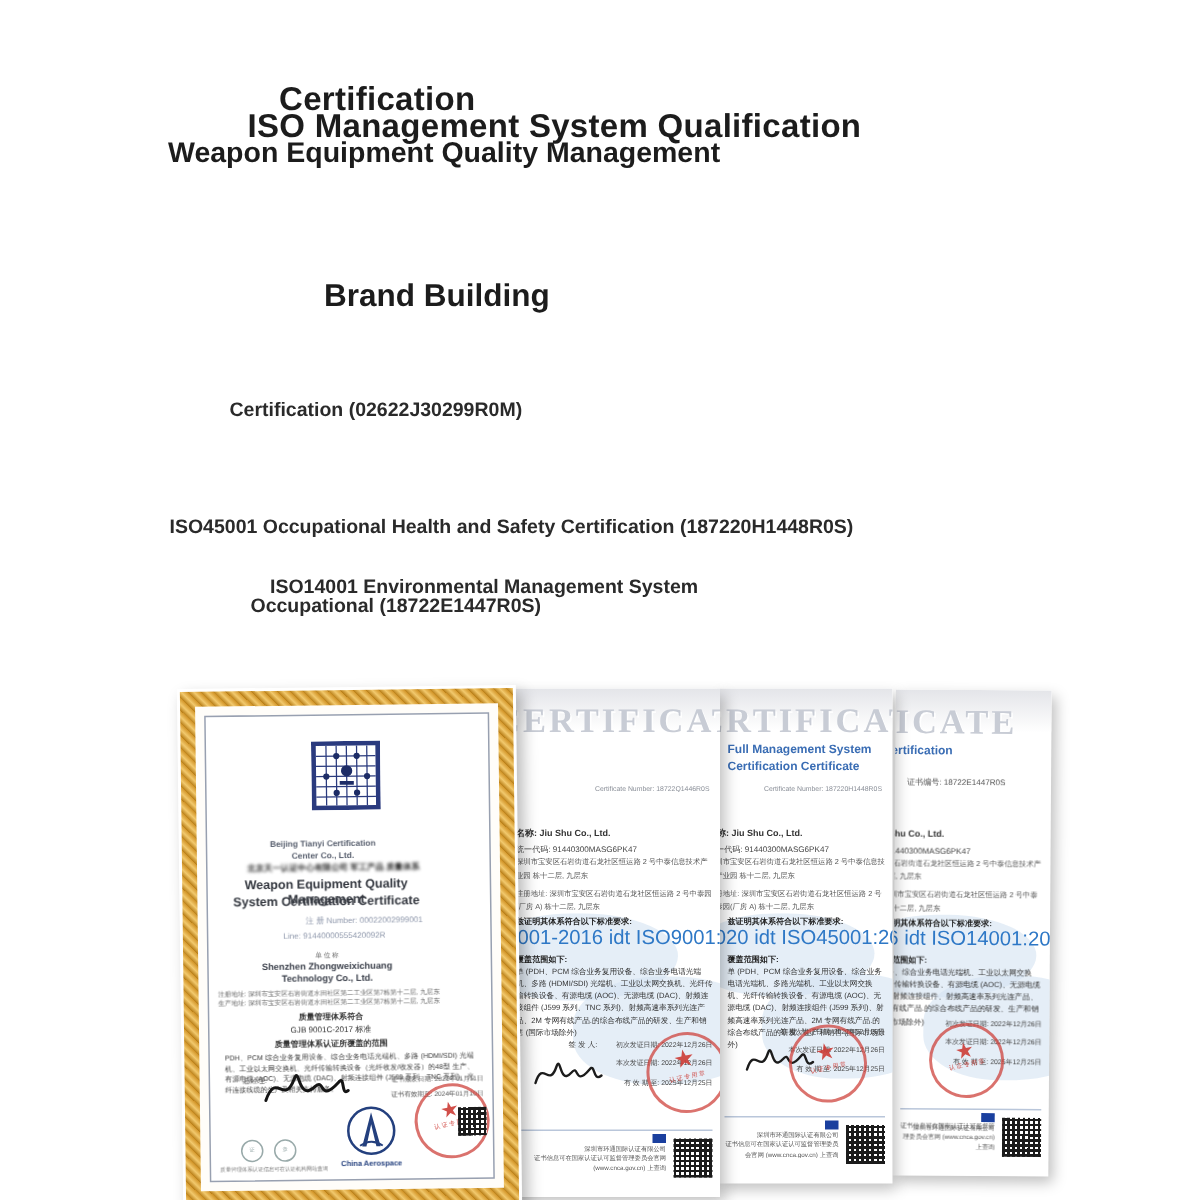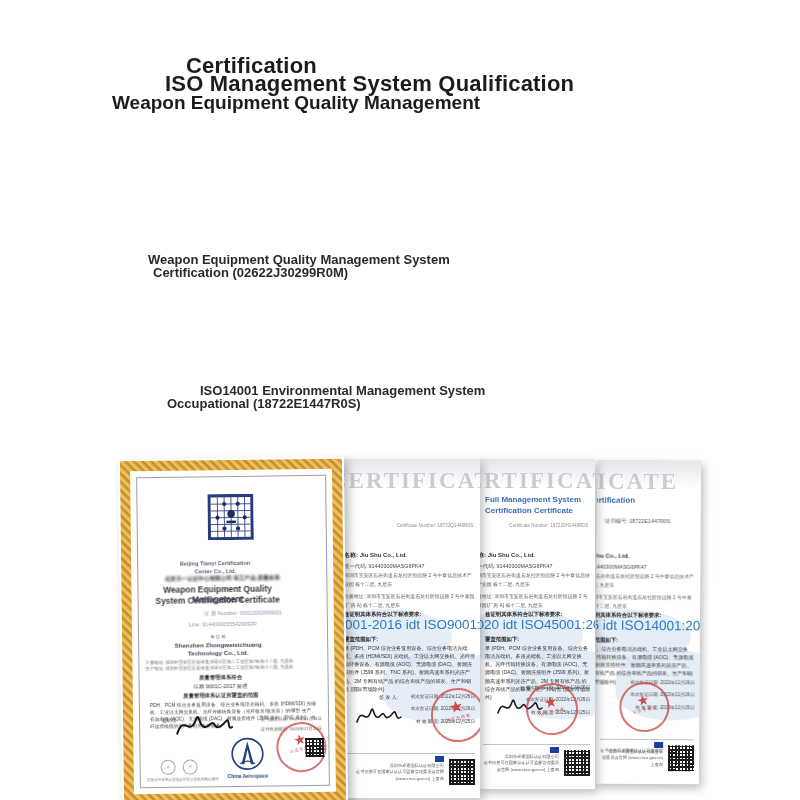--- a/index.html
+++ b/index.html
@@ -85,24 +85,25 @@
 </head>
 <body>
 
 <div class="stage">
 
   <div class="abs h1" style="left:165px;top:30px;margin-top:41px;">ISO Management System Qualification</div>
   <div class="abs h1" style="left:186px;top:53px;">Certification</div>
 
   <div class="abs h2" style="left:112px;top:92px;">Weapon Equipment Quality Management</div>
 
-
-  <div class="abs li" style="left:148px;top:252px;">Weapon Equipment Quality Management System</div>
+  <div class="abs h3" style="left:216px;top:186px;">Brand Building</div>
+
   <div class="abs li" style="left:153px;top:265px;">Certification (02622J30299R0M)</div>
-  <div class="abs li" style="left:168px;top:383px;padding-left:32px;">ISO14001 Environmental Management System</div>
+  <div class="abs li" style="left:113px;top:343px;">ISO45001 Occupational Health and Safety Certification (187220H1448R0S)</div>
+  <div class="abs li" style="left:148px;top:383px;padding-left:32px;">ISO14001 Environmental Management System</div>
   <div class="abs li" style="left:167px;top:396px;">Occupational (18722E1447R0S)</div>
 
   <div class="cert" id="c4" style="left:596px;top:460px;width:104px;height:324px;z-index:1;transform:rotate(.4deg);">
     <div class="topgrad"></div>
     <div class="map" style="top:150px;left:-25px;width:120px;height:55px;"></div>
     <div class="map" style="top:190px;left:20px;width:120px;height:70px;"></div>
     <div class="cert-big" style="left:-98px;">CERTIFICATE</div>
     <div class="cert-title" style="left:-148px;right:auto;white-space:nowrap;">Environmental Management System Certification</div>
     <div class="cert-no" style="top:58px;right:auto;left:8px;font-size:5.4px;color:#555;">证书编号: 18722E1447R0S</div>
     <div class="cert-name" style="left:-30px;">名称: Jiu Shu Co., Ltd.</div>

